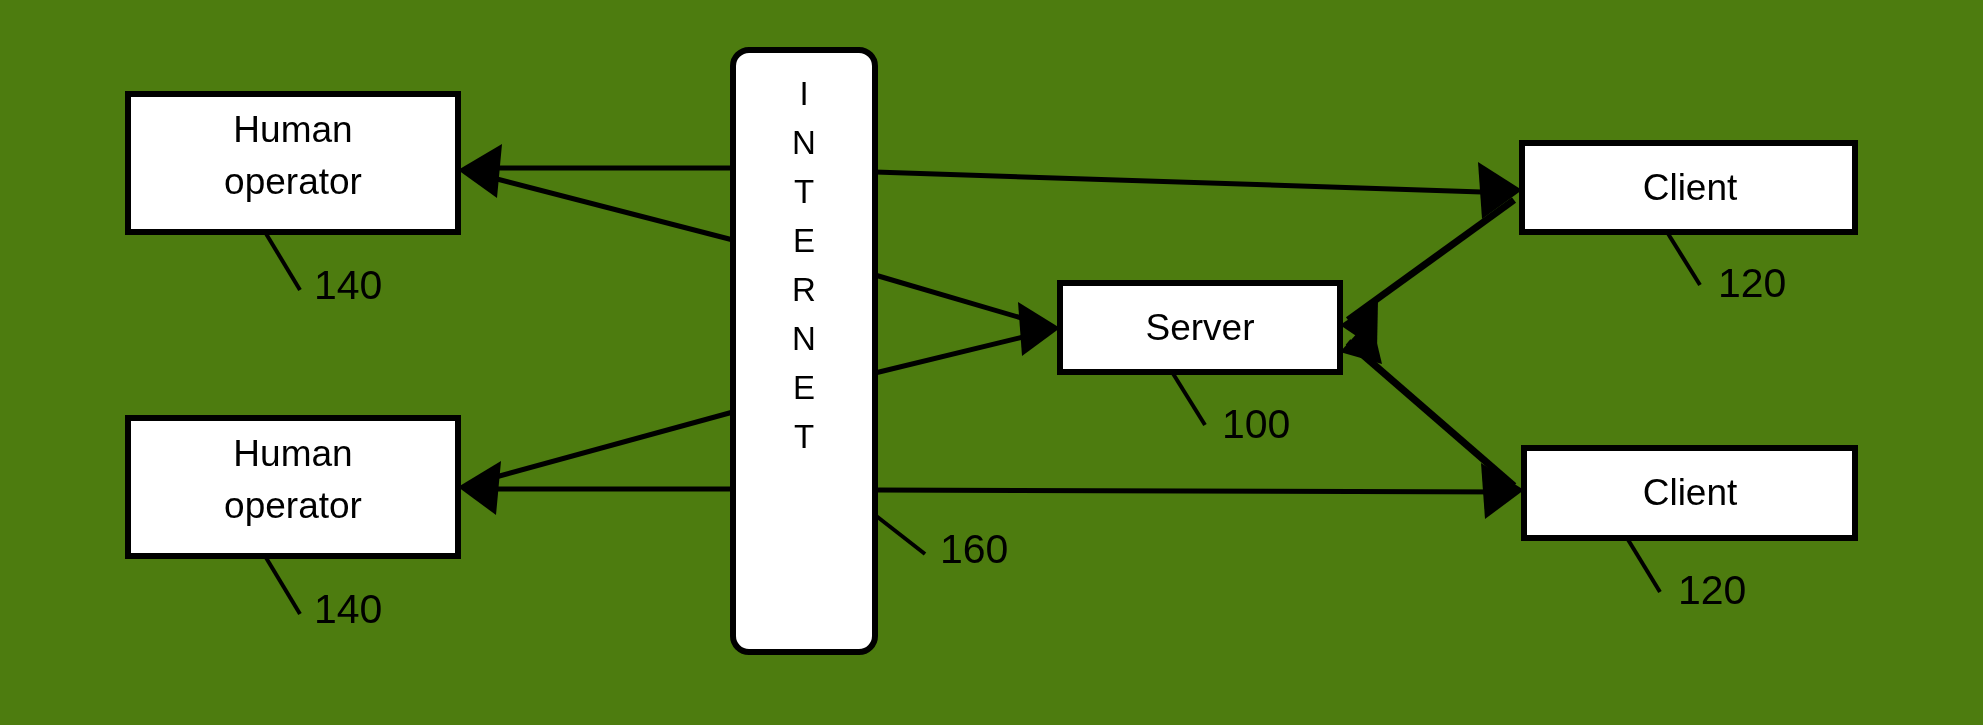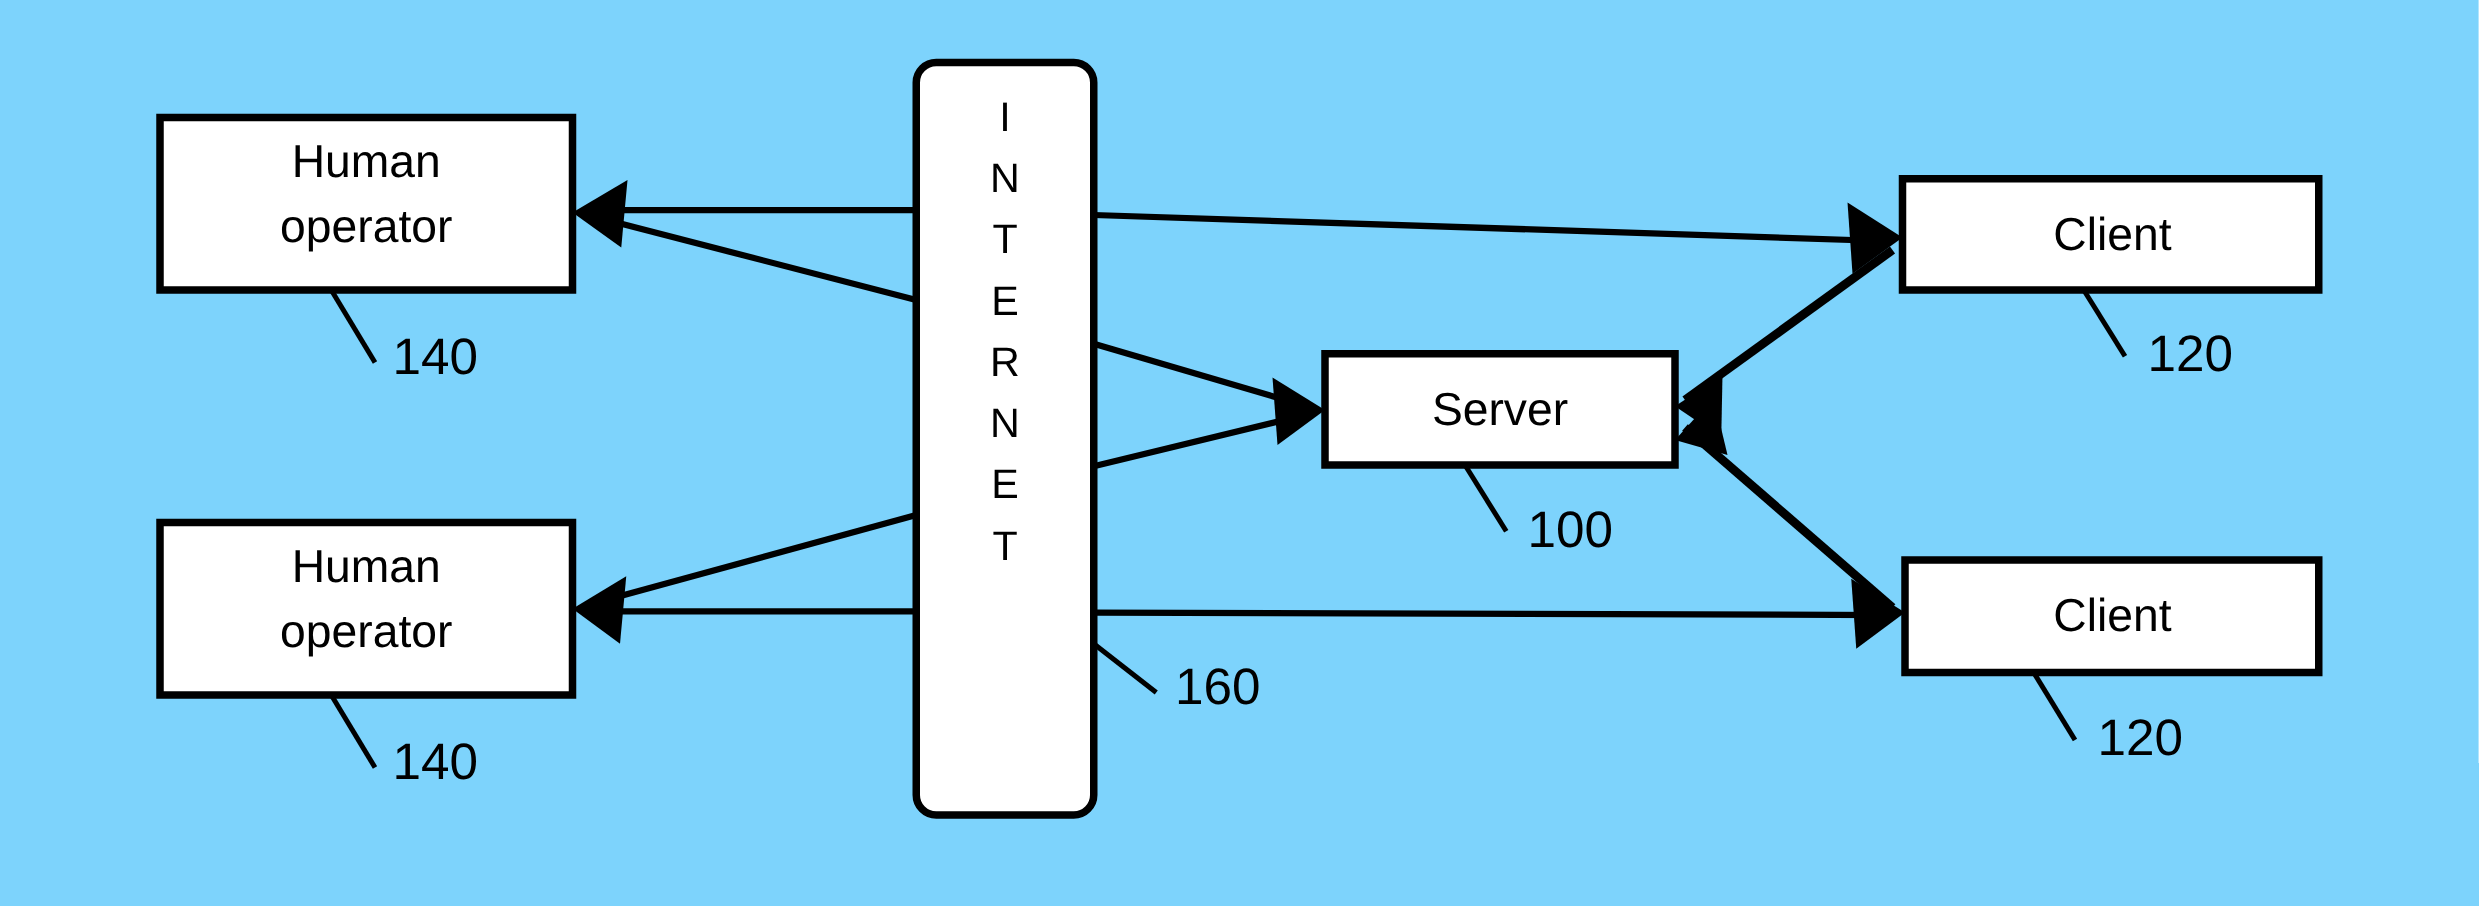--- a/index.html
+++ b/index.html
@@ -4,21 +4,21 @@
 <style>
   html, body {
     margin: 0;
     padding: 0;
     background: #ffffff;
   }
   #canvas {
     position: relative;
     width: 1983px;
     height: 725px;
-    background: #7dd3fc;
+    background: #4d7c0f;
     font-family: "Liberation Sans", sans-serif;
     overflow: hidden;
   }
   #figure-svg {
     position: absolute;
     top: 0;
     left: 0;
     width: 1983px;
     height: 725px;
   }

